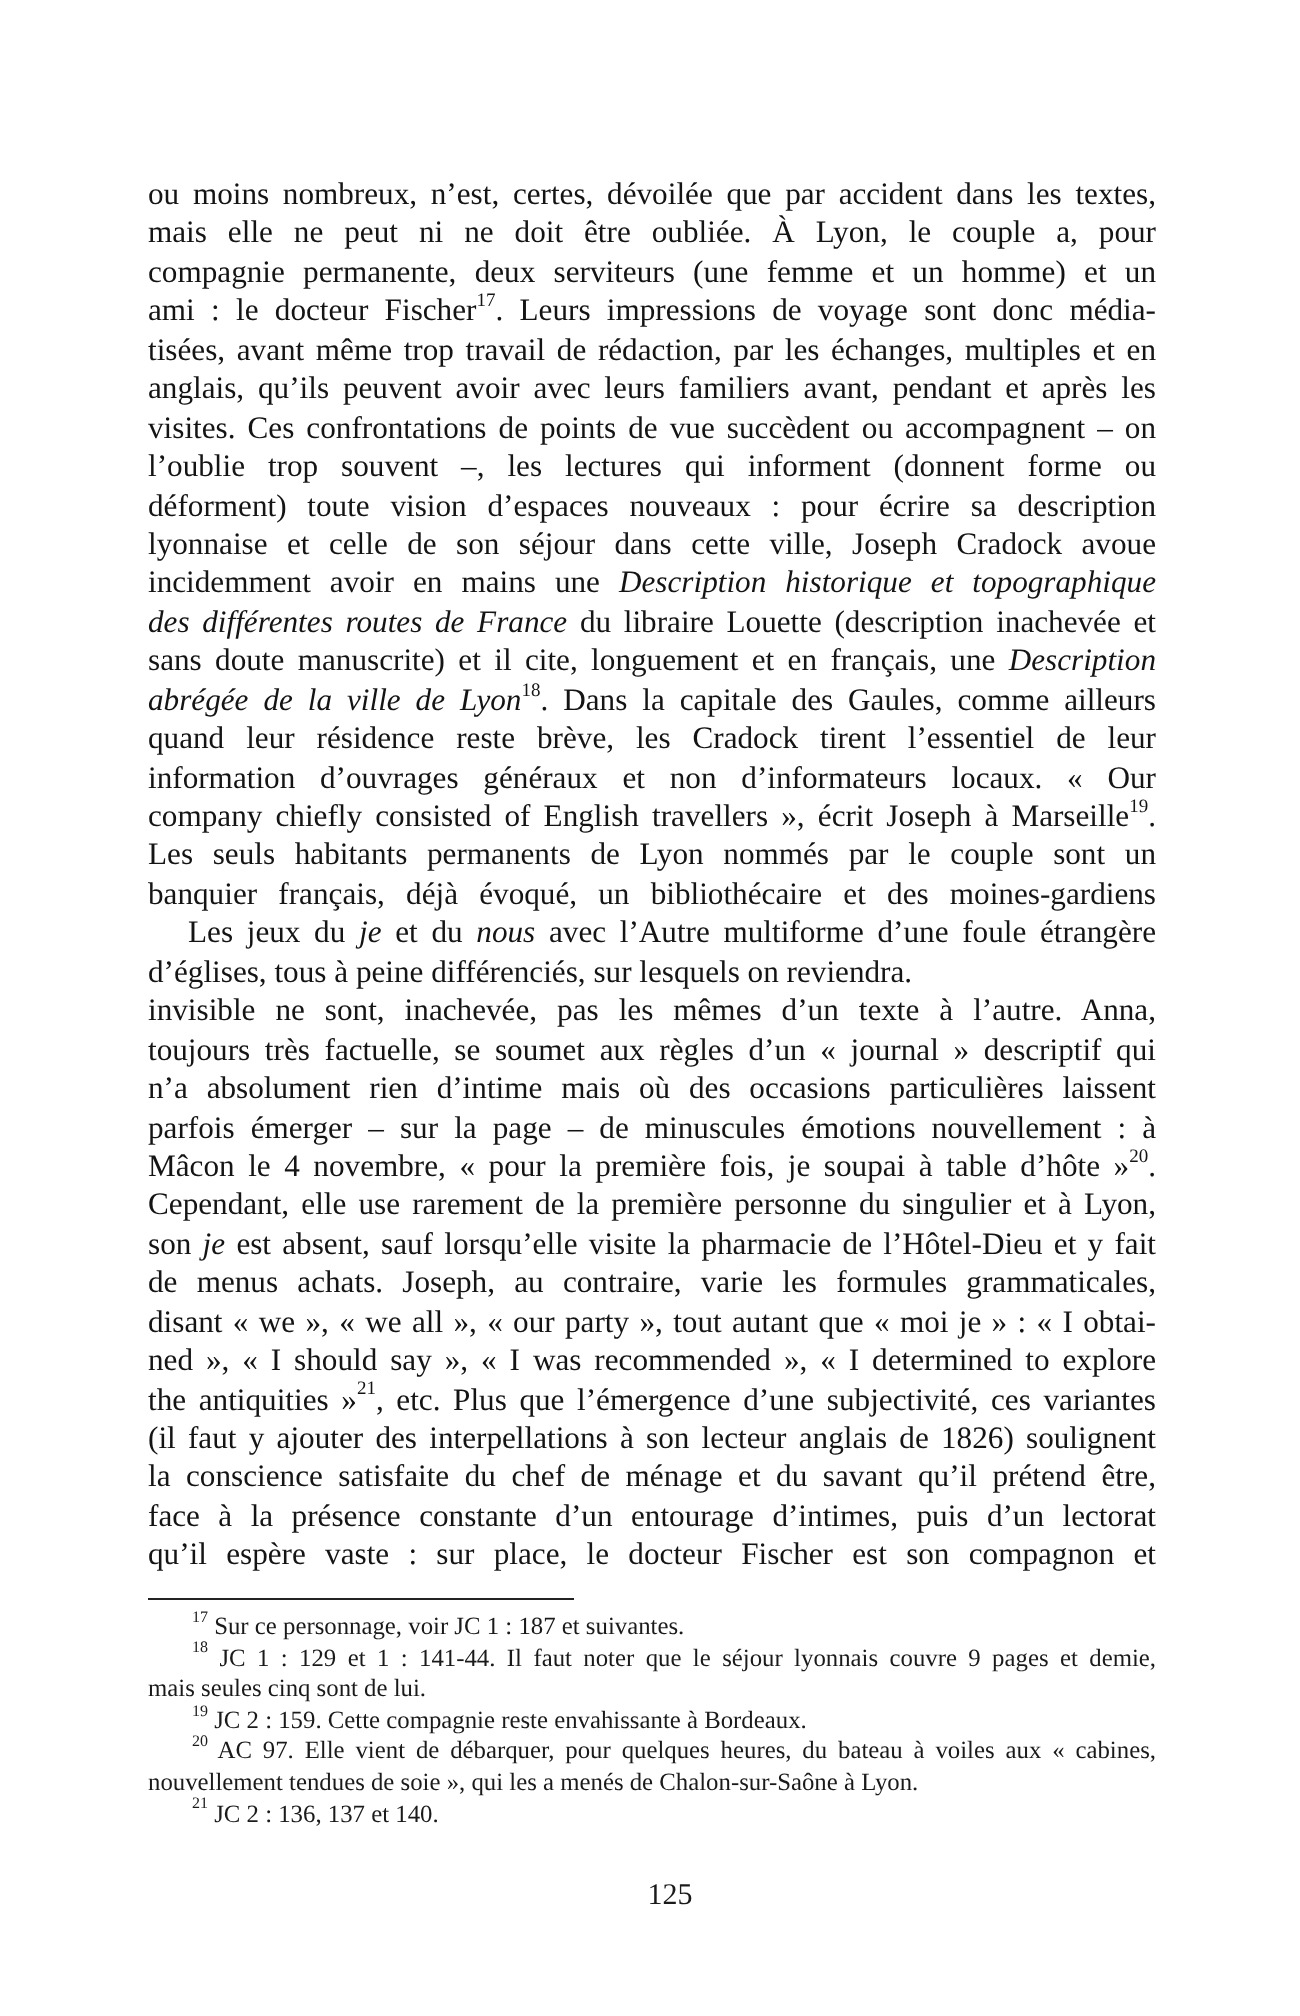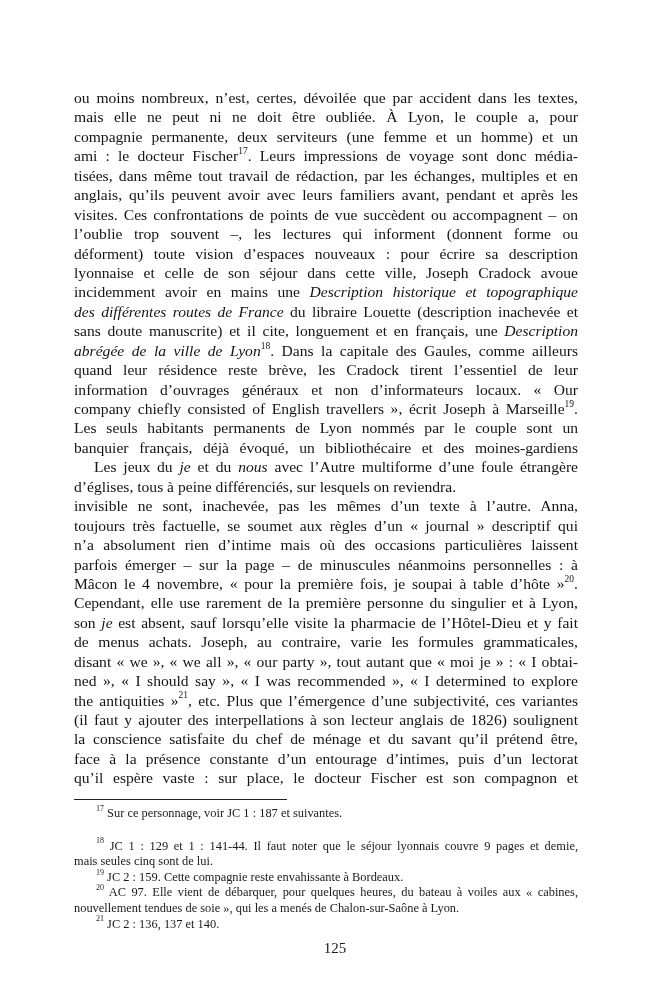--- a/index.html
+++ b/index.html
@@ -34,56 +34,56 @@
   }
 </style>
 </head>
 <body>
 
 <div class="page body-text" id="body">
     <span class="line">ou moins nombreux, n’est, certes, dévoilée que par accident dans les textes,</span>
     <span class="line">mais elle ne peut ni ne doit être oubliée. À Lyon, le couple a, pour</span>
     <span class="line">compagnie permanente, deux serviteurs (une femme et un homme) et un</span>
     <span class="line">ami : le docteur Fischer<sup>17</sup>. Leurs impressions de voyage sont donc média-</span>
-    <span class="line">tisées, dans même tout travail de rédaction, par les échanges, multiples et en</span>
+    <span class="line">tisées, avant même trop travail de rédaction, par les échanges, multiples et en</span>
     <span class="line">anglais, qu’ils peuvent avoir avec leurs familiers avant, pendant et après les</span>
     <span class="line">visites. Ces confrontations de points de vue succèdent ou accompagnent – on</span>
     <span class="line">l’oublie trop souvent –, les lectures qui informent (donnent forme ou</span>
     <span class="line">déforment) toute vision d’espaces nouveaux : pour écrire sa description</span>
     <span class="line">lyonnaise et celle de son séjour dans cette ville, Joseph Cradock avoue</span>
     <span class="line">incidemment avoir en mains une <i>Description historique et topographique</i></span>
     <span class="line"><i>des différentes routes de France</i> du libraire Louette (description inachevée et</span>
     <span class="line">sans doute manuscrite) et il cite, longuement et en français, une <i>Description</i></span>
     <span class="line"><i>abrégée de la ville de Lyon</i><sup>18</sup>. Dans la capitale des Gaules, comme ailleurs</span>
     <span class="line">quand leur résidence reste brève, les Cradock tirent l’essentiel de leur</span>
     <span class="line">information d’ouvrages généraux et non d’informateurs locaux. « Our</span>
     <span class="line">company chiefly consisted of English travellers », écrit Joseph à Marseille<sup>19</sup>.</span>
     <span class="line">Les seuls habitants permanents de Lyon nommés par le couple sont un</span>
     <span class="line">banquier français, déjà évoqué, un bibliothécaire et des moines-gardiens</span>
     <span class="line indent">Les jeux du <i>je</i> et du <i>nous</i> avec l’Autre multiforme d’une foule étrangère</span>
     <span class="line last">d’églises, tous à peine différenciés, sur lesquels on reviendra.</span>
     <span class="line">invisible ne sont, inachevée, pas les mêmes d’un texte à l’autre. Anna,</span>
     <span class="line">toujours très factuelle, se soumet aux règles d’un « journal » descriptif qui</span>
     <span class="line">n’a absolument rien d’intime mais où des occasions particulières laissent</span>
-    <span class="line">parfois émerger – sur la page – de minuscules néanmoins personnelles : à</span>
+    <span class="line">parfois émerger – sur la page – de minuscules émotions nouvellement : à</span>
     <span class="line">Mâcon le 4 novembre, « pour la première fois, je soupai à table d’hôte »<sup>20</sup>.</span>
     <span class="line">Cependant, elle use rarement de la première personne du singulier et à Lyon,</span>
     <span class="line">son <i>je</i> est absent, sauf lorsqu’elle visite la pharmacie de l’Hôtel-Dieu et y fait</span>
     <span class="line">de menus achats. Joseph, au contraire, varie les formules grammaticales,</span>
     <span class="line">disant « we », « we all », « our party », tout autant que « moi je » : « I obtai-</span>
     <span class="line">ned », « I should say », « I was recommended », « I determined to explore</span>
     <span class="line">the antiquities »<sup>21</sup>, etc. Plus que l’émergence d’une subjectivité, ces variantes</span>
     <span class="line">(il faut y ajouter des interpellations à son lecteur anglais de 1826) soulignent</span>
     <span class="line">la conscience satisfaite du chef de ménage et du savant qu’il prétend être,</span>
     <span class="line">face à la présence constante d’un entourage d’intimes, puis d’un lectorat</span>
     <span class="line">qu’il espère vaste : sur place, le docteur Fischer est son compagnon et</span>
   </div>
 <div class="rule"></div>
 <div class="notes" id="notes">
     <span class="note-line last" style="padding-left: 22px;"><sup>17</sup> Sur ce personnage, voir JC 1 : 187 et suivantes.</span>
-    <span class="note-line" style="padding-left: 22px; margin-top: 17px;"><sup>18</sup> JC 1 : 129 et 1 : 141-44. Il faut noter que le séjour lyonnais couvre 9 pages et demie,</span>
+    <span class="note-line" style="padding-left: 22px;"><sup>18</sup> JC 1 : 129 et 1 : 141-44. Il faut noter que le séjour lyonnais couvre 9 pages et demie,</span>
     <span class="note-line last">mais seules cinq sont de lui.</span>
     <span class="note-line last" style="padding-left: 22px;"><sup>19</sup> JC 2 : 159. Cette compagnie reste envahissante à Bordeaux.</span>
     <span class="note-line" style="padding-left: 22px;"><sup>20</sup> AC 97. Elle vient de débarquer, pour quelques heures, du bateau à voiles aux « cabines,</span>
     <span class="note-line last">nouvellement tendues de soie », qui les a menés de Chalon-sur-Saône à Lyon.</span>
     <span class="note-line last" style="padding-left: 22px;"><sup>21</sup> JC 2 : 136, 137 et 140.</span>
   </div>
 <div class="page-number">125</div>
 
 </body></html>

